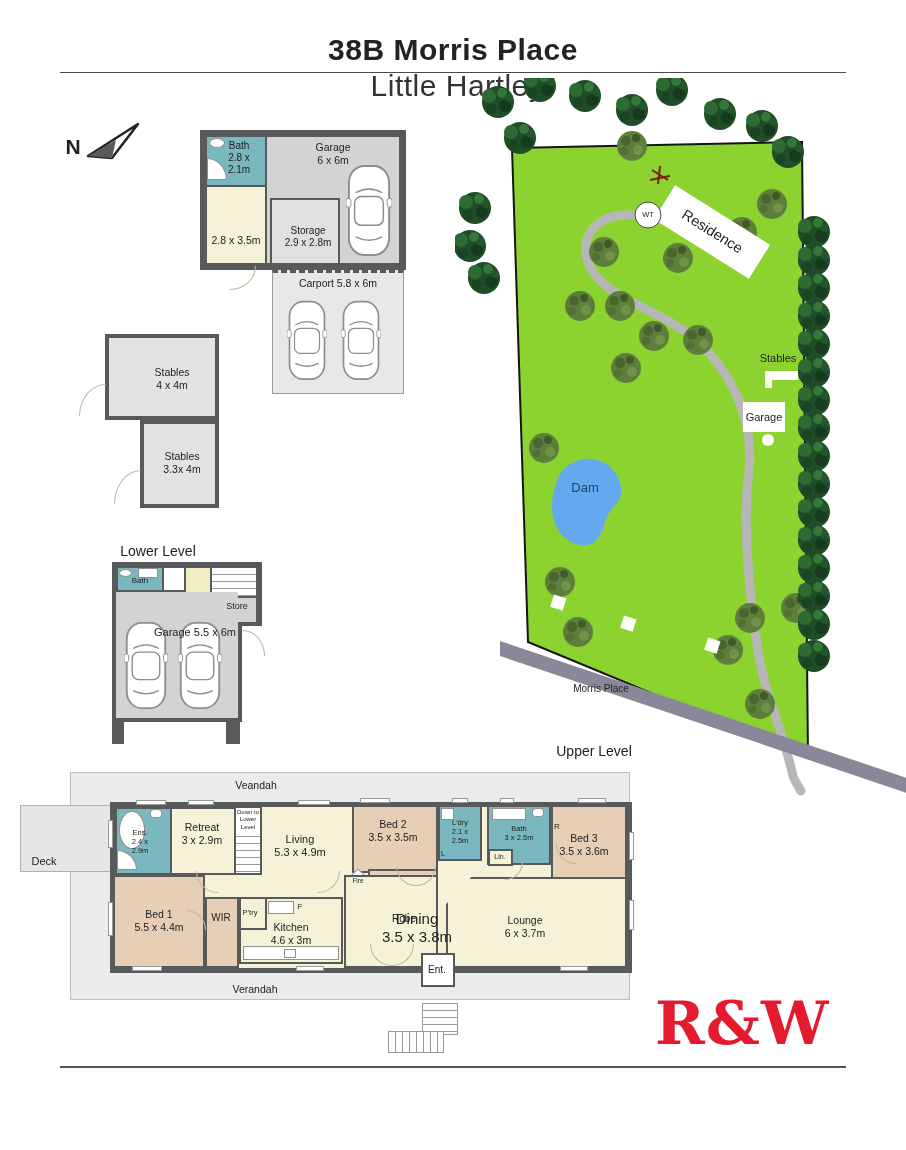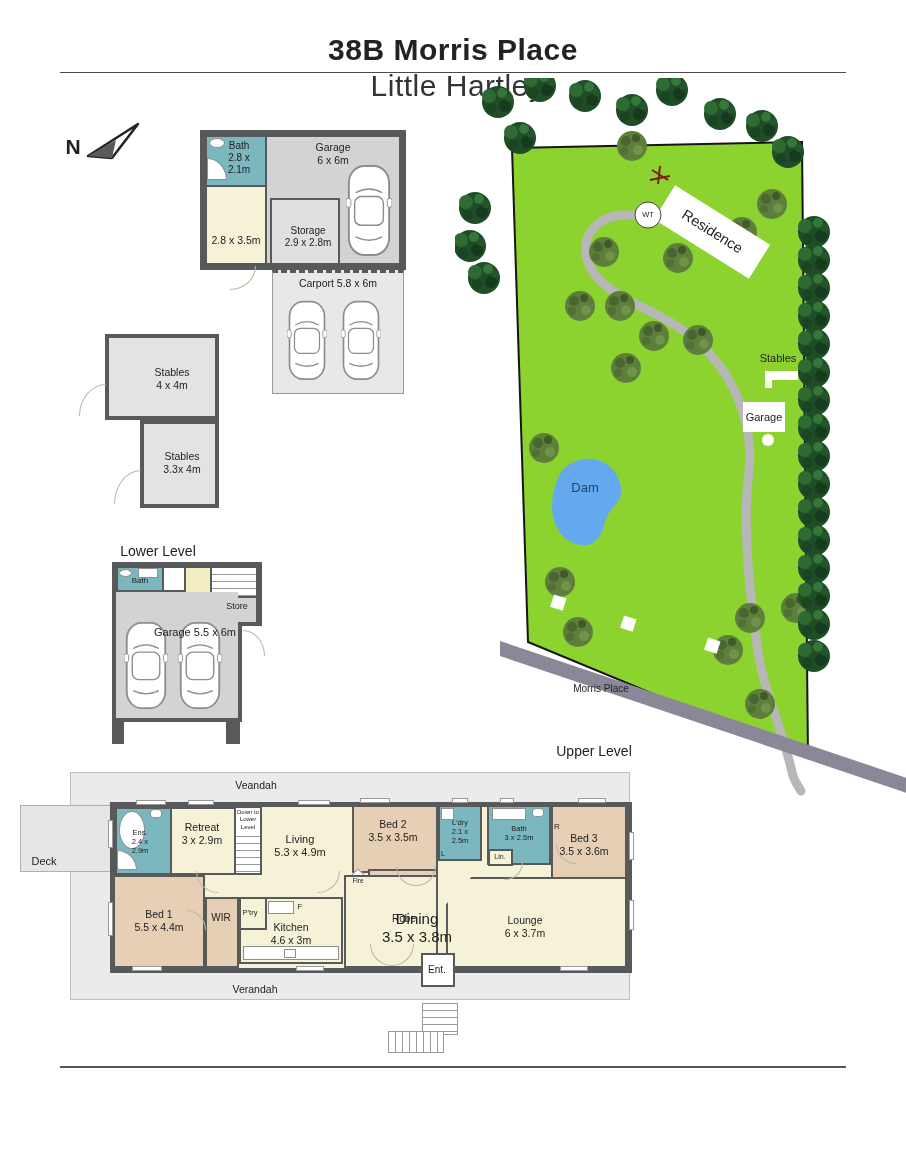--- a/index.html
+++ b/index.html
@@ -300,15 +300,16 @@
 4.6 x 3m</div>
   <div class="lbl" style="left:377px;top:928px;font-size:15px;margin-left:40px;">Dining
 3.5 x 3.8m</div>
   <div class="lbl" style="left:437px;top:970px;font-size:10px;">Ent.</div>
   <div class="lbl" style="left:525px;top:927px;font-size:10.5px;">Lounge
 6 x 3.7m</div>
 
   <div class="abs steps-h" style="left:422px;top:1003px;width:36px;height:32px;border:1px solid #9a9a9a;"></div>
   <div class="abs steps-v" style="left:388px;top:1031px;width:56px;height:22px;border:1px solid #9a9a9a;"></div>
 
+  <div class="logo" style="left:655px;top:988px;">R&amp;W</div>
   <div class="hrule" style="left:60px;top:1066px;width:786px;border-top-width:2px;border-top-color:#555;"></div>
 
 </div>
 
 </body></html>

